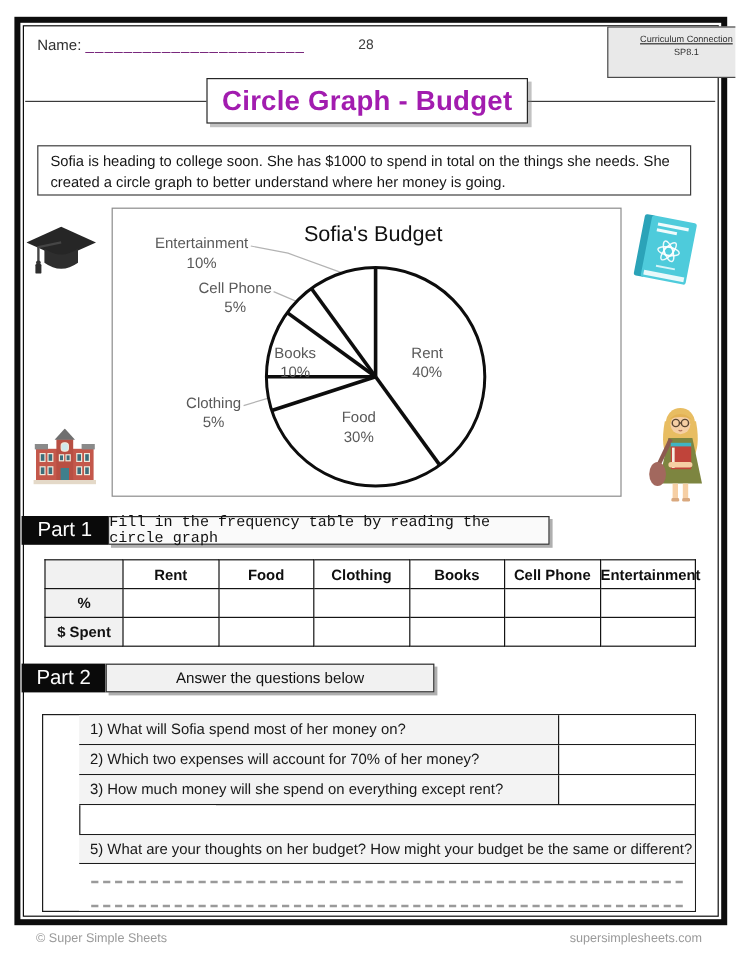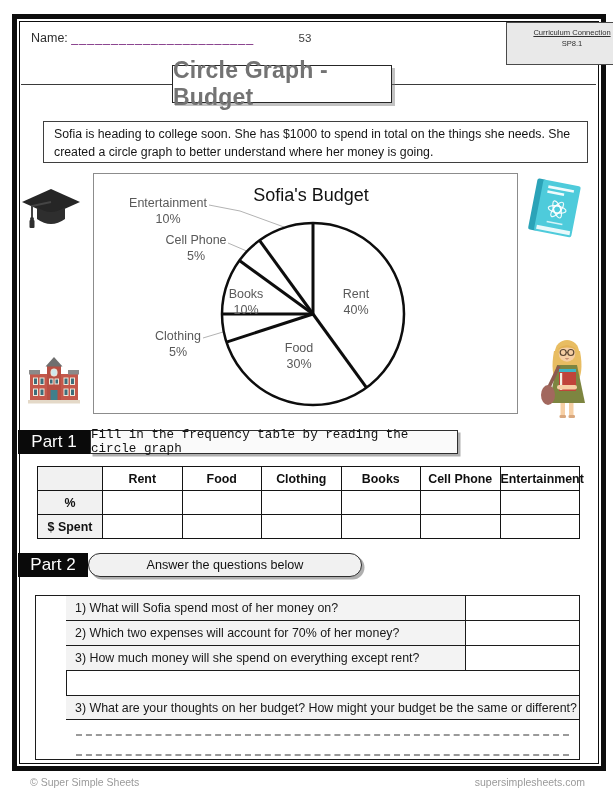--- a/index.html
+++ b/index.html
@@ -17,30 +17,30 @@
   .page-num { position:absolute; left:250px; top:32px; width:110px; text-align:center; font-size:11.5px; color:#3c3c3c; }
   .curriculum {
     position:absolute; left:458px; top:22px; width:132px; height:43px;
     background:#e9e9e9; border:1.3px solid #4a4a4a; text-align:center;
     font-size:7.6px; color:#2f2f2f; padding-top:4px; line-height:1.45;margin-left:48px;
   }
   .curriculum .u { text-decoration:underline; }
 
   .title-rule { position:absolute; left:21px; top:84px; width:575px; border-top:1.3px solid #3a3a3a; }
   .title-box {
-    position:absolute; left:172px; top:65px; width:220px; height:38px;
+    position:absolute; left:172px; top:65px; width:268px; height:38px;
     background:#fff; border:1.6px solid #262626; box-shadow:3px 3px 0 rgba(120,120,120,.45);
     display:flex; align-items:center; justify-content:center;
-    font-size:23px; font-weight:bold; color:#737373; letter-spacing:.2px;
+    font-size:23px; font-weight:bold; color:#a21caf; letter-spacing:.2px;
   }
 
   .intro-box {
     position:absolute; left:31px; top:121px; width:545px; height:42px;
     border:1.4px solid #3f3f3f; padding:4px 10px;
-    font-size:12.3px; line-height:1.45; color:#161616;margin-left:12px;
+    font-size:12.3px; line-height:1.45; color:#161616;
   }
 
   
   .chart-box { position:absolute; left:93px; top:173px; width:425px; height:241px; border:1px solid #8c8c8c; background:#fff; }
   .icon-abs { position:absolute; }
 
   
   .part-badge {
     position:absolute; height:24px; background:#0a0a0a; color:#fcfcfc;
     font-size:17px; display:flex; align-items:center; justify-content:center;
@@ -79,21 +79,21 @@
 <div class="page">
 
   <div class="sheet-border">
     <div class="sheet-border-inner"></div>
   </div>
 
   <div class="name-row">
     <span>Name:</span>
     <span class="line">_______________________</span>
   </div>
-  <div class="page-num">53</div>
+  <div class="page-num">28</div>
   <div class="curriculum">
     <div class="u">Curriculum Connection</div>
     <div>SP8.1</div>
   </div>
 
   <div class="title-rule"></div>
   <div class="title-box">Circle Graph - Budget</div>
 
   <div class="intro-box">Sofia is heading to college soon. She has $1000 to spend in total on the things she needs. She created a circle graph to better understand where her money is going.</div>
 
@@ -226,40 +226,40 @@
           <td></td>
       <td></td>
           <td></td>
       <td></td>
           <td></td>
     </tr>
   </tbody>
     </table>
 
   <div class="part-badge" style="left:18px; top:553px; width:70px;">Part 2</div>
-  <div class="part-instr" style="left:88px; top:553px; width:274px; background:#f1f1f1;border-radius:12px;">Answer the questions below</div>
+  <div class="part-instr" style="left:88px; top:553px; width:274px; background:#f1f1f1;">Answer the questions below</div>
 
   <div class="q-table">
     <div class="q-row">
       <div class="q-cell">1) What will Sofia spend most of her money on?</div>
       <div class="a-cell"></div>
     </div>
     <div class="q-row">
       <div class="q-cell">2) Which two expenses will account for 70% of her money?</div>
       <div class="a-cell"></div>
     </div>
     <div class="q-row">
       <div class="q-cell">3) How much money will she spend on everything except rent?</div>
       <div class="a-cell"></div>
     </div>
     <div class="q-row">
       <div class="a-cell"></div>
     </div>
     <div class="q-row last">
-      <div class="q-cell">3) What are your thoughts on her budget? How might your budget be the same or different?</div>
+      <div class="q-cell">5) What are your thoughts on her budget? How might your budget be the same or different?</div>
     </div>
     <div class="q-answer-area">
       <div class="dash-line" style="top:14px;"></div>
       <div class="dash-line" style="top:34px;"></div>
     </div>
   </div>
 
   <div class="footer">
     <span class="l">© Super Simple Sheets</span>
     <span class="r">supersimplesheets.com</span>

